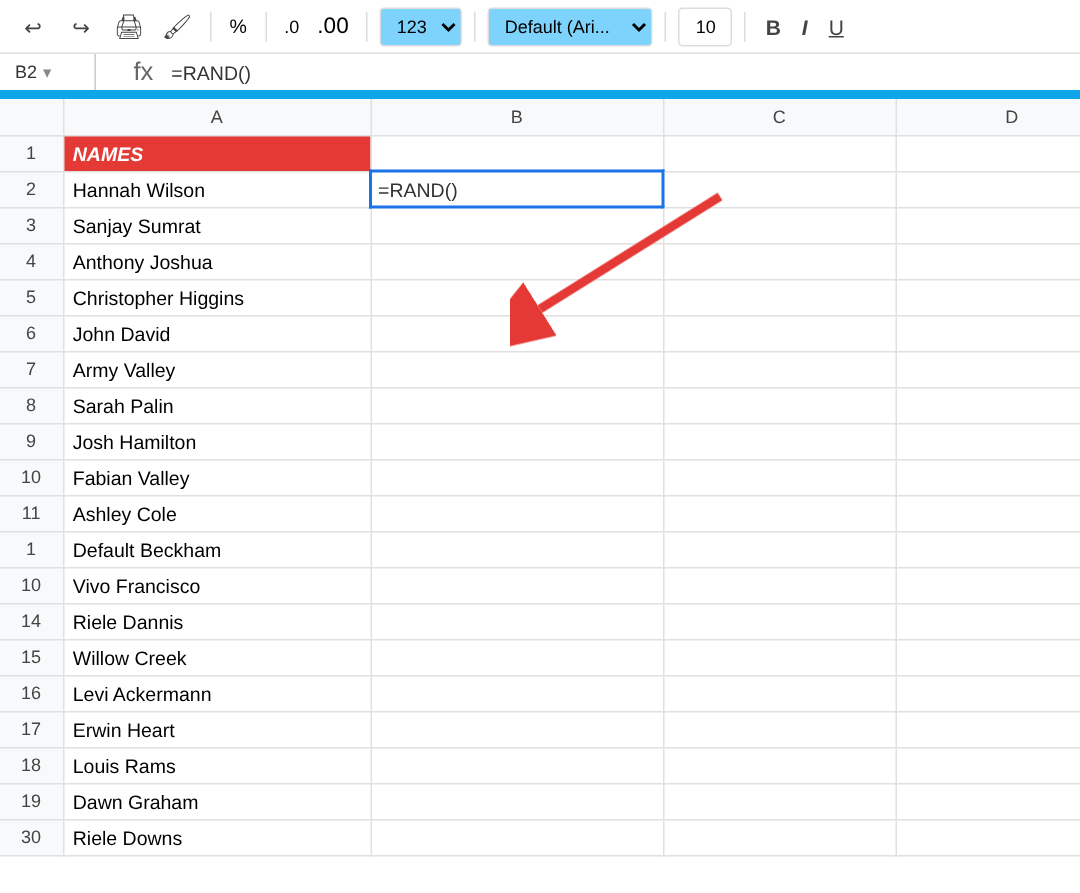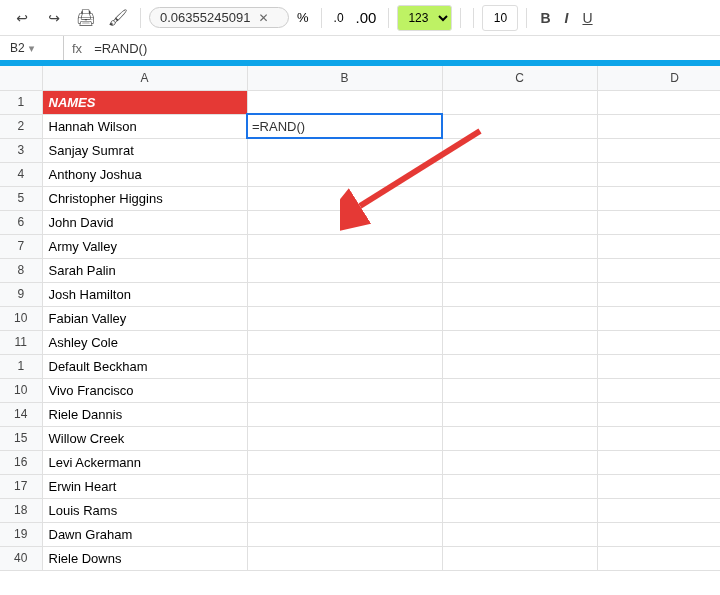--- a/index.html
+++ b/index.html
@@ -25,37 +25,37 @@
       background: #f8f8f8; border: 1px solid #ccc; border-radius: 12px;
       padding: 2px 10px; font-size: 13px; color: #333; min-width: 140px;
       position: relative;
     }
     .formula-pill .close-btn {
       margin-left: 8px; cursor: pointer; color: #666; font-size: 12px;
     }
     .toolbar-sep { width: 1px; height: 20px; background: #ddd; margin: 0 4px; }
     .toolbar-select {
       border: 1px solid #ddd; border-radius: 3px; padding: 2px 6px;
-      font-size: 12px; background: #bef264; cursor: pointer; height: 26px;
+      font-size: 12px; background: #7dd3fc; cursor: pointer; height: 26px;
     }
     .toolbar-num { font-size: 12px; padding: 2px 6px; border: 1px solid #ddd; border-radius: 3px; height: 26px; width: 36px; text-align: center; }
     .toolbar-text-btn { font-size: 14px; font-weight: bold; cursor: pointer; padding: 2px 5px; border: none; background: none; color: #444; }
 
     
     .formula-bar {
       display: flex; align-items: center;
       height: 30px; border-bottom: 6px solid #0ea5e9;
       padding: 0 4px;
     }
     .cell-ref-box {
       width: 60px; min-width: 60px; border-right: 1px solid #ccc;
       padding: 0 6px; font-size: 12px; color: #333; display: flex; align-items: center;
       height: 100%;
     }
-    .fx-label { padding: 0 8px; color: #666; font-size: 13px; }
+    .fx-label { padding: 0 8px; color: #666; font-size: 17px; margin-left: 17px; }
     .formula-content { flex: 1; font-size: 13px; color: #333; padding: 0 4px; }
 
     
     .sheet-container { overflow: auto; height: calc(595px - 70px); }
     table { border-collapse: collapse; width: 100%; table-layout: fixed; }
     
     
     .col-header-row th {
       background: #f8f9fa; border-right: 1px solid #e0e0e0; border-bottom: 1px solid #e0e0e0;
       text-align: center; font-size: 12px; font-weight: normal; color: #444;
@@ -109,34 +109,33 @@
 </head>
 <body>
 
 <div class="toolbar">
   <button class="toolbar-btn">↩</button>
   <button class="toolbar-btn">↪</button>
   <button class="toolbar-btn" style="font-size:16px;">🖨</button>
   <button class="toolbar-btn" style="font-size:16px;">🖌</button>
   <div class="toolbar-sep"></div>
 
-  <div class="formula-pill">
-    <span>0.06355245091</span>
-    <span class="close-btn">✕</span>
-  </div>
 
   <span style="padding: 0 4px; font-size:13px;">%</span>
   <div class="toolbar-sep"></div>
   <span style="padding: 0 4px; font-size:12px; cursor:pointer;">.0</span>
   <span style="padding: 0 4px; font-size:15px; cursor:pointer;">.00</span>
   <div class="toolbar-sep"></div>
   <select class="toolbar-select">
     <option>123</option>
   </select>
   <div class="toolbar-sep"></div>
+  <select class="toolbar-select" style="width: 110px;">
+    <option>Default (Ari...</option>
+  </select>
   <div class="toolbar-sep"></div>
   <input class="toolbar-num" type="text" value="10" style="">
   <div class="toolbar-sep"></div>
   <button class="toolbar-text-btn">B</button>
   <button class="toolbar-text-btn" style="font-style:italic;">I</button>
   <button class="toolbar-text-btn" style="text-decoration:underline; font-weight:normal;">U</button>
 </div>
 
 <div class="formula-bar">
   <div class="cell-ref-box">
@@ -296,21 +295,21 @@
             <td class="cell"></td>
           </tr>
           <tr>
             <td class="row-num">19</td>
             <td class="cell cell-name">Dawn Graham</td>
             <td class="cell cell-formula"></td>
             <td class="cell"></td>
             <td class="cell"></td>
           </tr>
           <tr>
-            <td class="row-num">40</td>
+            <td class="row-num">30</td>
             <td class="cell cell-name">Riele Downs</td>
             <td class="cell cell-formula"></td>
             <td class="cell"></td>
             <td class="cell"></td>
           </tr>
         </tbody>
     </table>
   </div>
 
   <div class="red-arrow-container">

